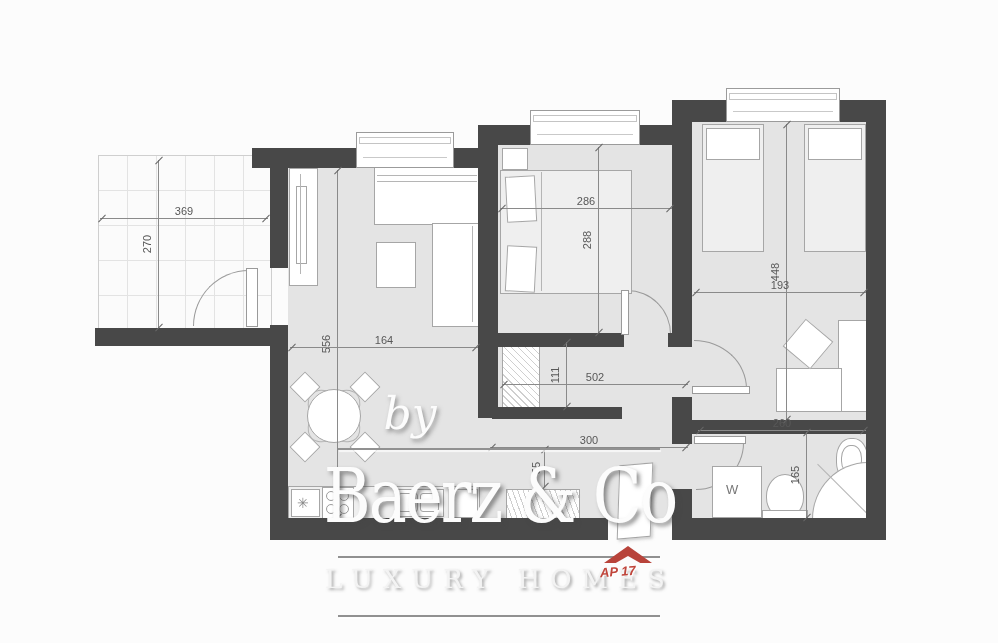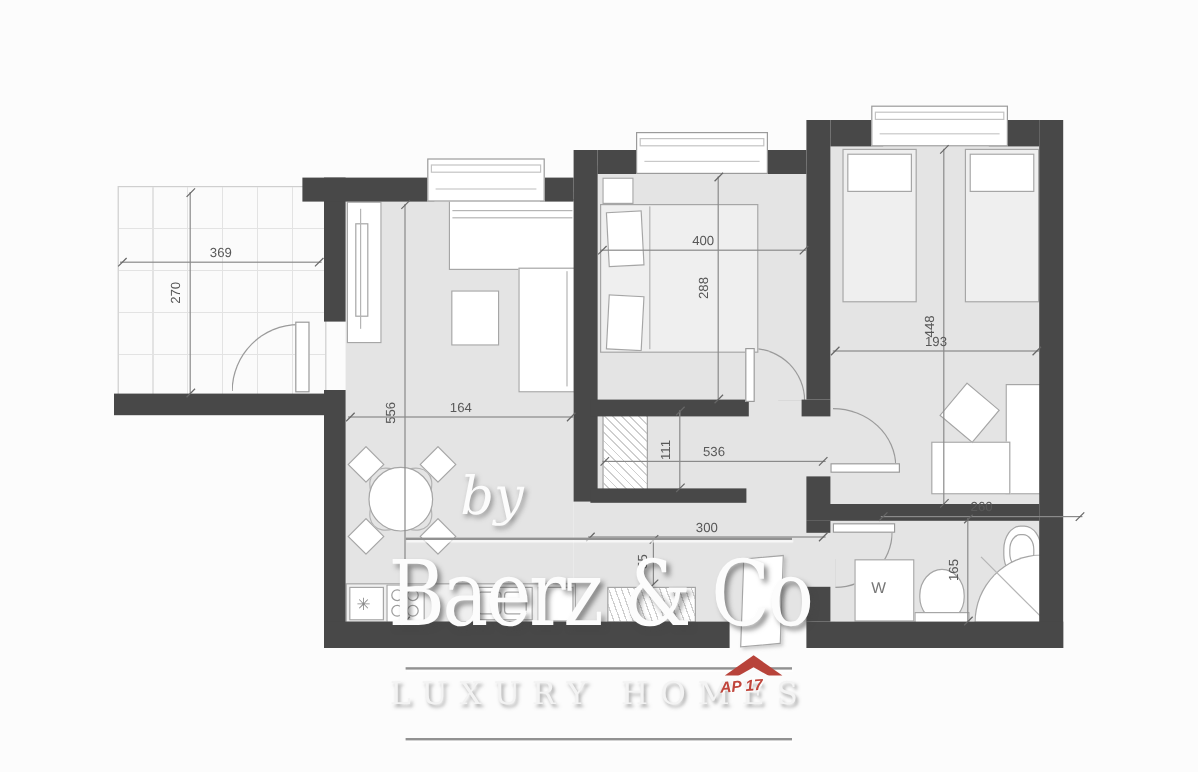--- a/index.html
+++ b/index.html
@@ -178,44 +178,44 @@
   <div class="dim dim-v" style="left:158px;top:160px;height:168px">
     <span class="dlab dlab-v">270</span>
   </div>
   <div class="dim dim-v" style="left:337px;top:170px;height:348px">
     <span class="dlab dlab-v">556</span>
   </div>
   <div class="dim dim-h" style="left:290px;top:347px;width:188px">
     <span class="dlab">164</span>
   </div>
   <div class="dim dim-h" style="left:500px;top:208px;width:172px">
-    <span class="dlab">400</span>
+    <span class="dlab">286</span>
   </div>
   <div class="dim dim-v" style="left:598px;top:147px;height:186px">
     <span class="dlab dlab-v">288</span>
   </div>
   <div class="dim dim-v" style="left:786px;top:124px;height:296px">
     <span class="dlab dlab-v">448</span>
   </div>
   <div class="dim dim-h" style="left:694px;top:292px;width:172px">
     <span class="dlab">193</span>
   </div>
   <div class="dim dim-v" style="left:566px;top:342px;height:65px">
     <span class="dlab dlab-v">111</span>
   </div>
   <div class="dim dim-h" style="left:502px;top:384px;width:186px">
-    <span class="dlab">536</span>
+    <span class="dlab">502</span>
   </div>
   <div class="dim dim-h" style="left:490px;top:447px;width:198px">
     <span class="dlab">300</span>
   </div>
   <div class="dim dim-v" style="left:544px;top:449px;height:38px">
     <span class="dlab dlab-v">55</span>
   </div>
-  <div class="dim dim-h" style="left:734px;top:430px;width:168px">
+  <div class="dim dim-h" style="left:698px;top:430px;width:168px">
     <span class="dlab">260</span>
   </div>
   <div class="dim dim-v" style="left:806px;top:432px;height:86px">
     <span class="dlab dlab-v">165</span>
   </div>
 
   <div class="wmk" style="left:350px;top:388px;width:120px;text-align:center;font:italic 44px 'DejaVu Serif',serif;text-shadow:2px 3px 4px rgba(80,80,80,.55)">by</div>
   <div class="wmline" style="left:338px;top:448px;width:322px"></div>
   <div class="wmk" style="left:320px;top:452px;width:360px;text-align:center;font:64px 'DejaVu Serif',serif;letter-spacing:-2px;white-space:nowrap;transform:scaleY(1.18);transform-origin:top center;text-shadow:3px 3px 4px rgba(70,70,70,.6)">Baerz &amp; Co</div>
   <div class="wmline" style="left:338px;top:556px;width:322px"></div>

